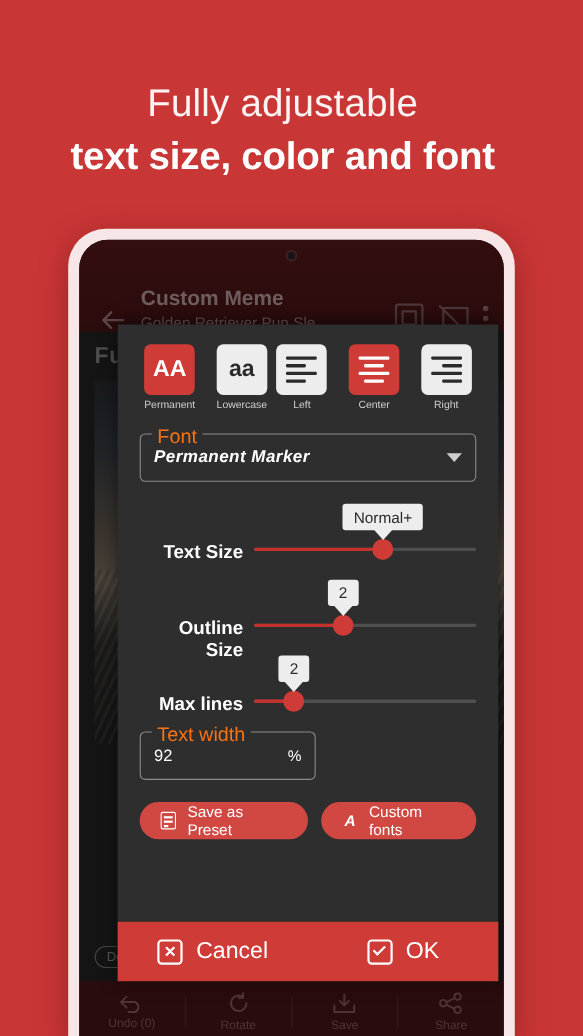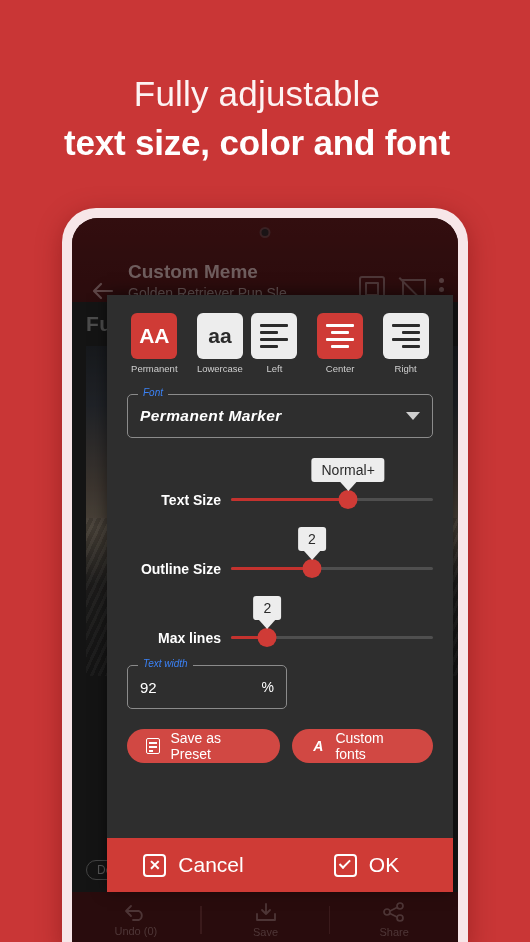--- a/index.html
+++ b/index.html
@@ -178,35 +178,35 @@
   .al-right i:nth-child(1){width:100%} .al-right i:nth-child(2){width:64%} .al-right i:nth-child(3){width:100%} .al-right i:nth-child(4){width:64%}
 
   
   .field {
     position: relative; margin-top: 20px;
     border: 1px solid #8b8b8b; border-radius: 5px; height: 44px;
     display: flex; align-items: center; padding: 0 12px;
   }
   .field-legend {
     position: absolute; top: -8px; left: 10px; background: #2e2e2e;
-    padding: 0 5px; color: #3b82f6; font-size: 10px; font-style: italic;
+    padding: 0 5px; color: #f97316; font-size: 18px;
   }
   .field-value { color: #fff; font-size: 15px; flex: 1; }
   .font-value { font-style: italic; font-weight: 700; font-size: 15.5px; letter-spacing: .4px; }
   .caret {
     width: 0; height: 0; border-left: 7px solid transparent; border-right: 7px solid transparent;
     border-top: 8px solid #cfcfcf;
   }
 
   
   .sliders { margin-top: 14px; }
   .slider-row { position: relative; height: 69px; }
   .slider-label {
     position: absolute; left: 0; top: 40px; width: 94px; text-align: right;
-    color: #fff; font-size: 14px; font-weight: 700;
+    color: #fff; font-size: 17px; font-weight: 700;
   }
   .track {
     position: absolute; left: 104px; right: 0; top: 46px; height: 3px; background: #4f4f4f; border-radius: 2px;
   }
   .track-fill { position: absolute; left: 0; top: 0; height: 3px; background: #c4322e; border-radius: 2px; }
   .knob {
     position: absolute; top: -8px; width: 19px; height: 19px; border-radius: 50%;
     background: #cf3b36; transform: translateX(-50%);
   }
   .bubble {
@@ -300,20 +300,27 @@
     </div>
 
     <div class="bottombar">
       <div class="bb-item">
         <svg width="24" height="18" viewBox="0 0 24 18">
           <path d="M7 3 L2 8 L7 13 M2 8 H15 a5 5 0 0 1 0 9 H9" stroke="#8d6163" stroke-width="1.8" fill="none" stroke-linecap="round" stroke-linejoin="round"></path>
         </svg>
         <div class="bb-label">Undo (0)</div>
       </div>
       <div class="bb-sep"></div>
+      <div class="bb-item">
+        <svg width="22" height="20" viewBox="0 0 22 20">
+          <path d="M18 10 a7 7 0 1 1 -3-5.7" stroke="#8d6163" stroke-width="1.8" fill="none" stroke-linecap="round"></path>
+          <path d="M15 1 v4 h-4" stroke="#8d6163" stroke-width="1.8" fill="none" stroke-linecap="round" stroke-linejoin="round"></path>
+        </svg>
+        <div class="bb-label">Rotate</div>
+      </div>
       <div class="bb-sep"></div>
       <div class="bb-item">
         <svg width="24" height="20" viewBox="0 0 24 20">
           <path d="M3 12 v6 h18 v-6" stroke="#8d6163" stroke-width="1.8" fill="none" stroke-linecap="round" stroke-linejoin="round"></path>
           <path d="M12 2 v10 M8 8 l4 4 4-4" stroke="#8d6163" stroke-width="1.8" fill="none" stroke-linecap="round" stroke-linejoin="round"></path>
         </svg>
         <div class="bb-label">Save</div>
       </div>
       <div class="bb-sep"></div>
       <div class="bb-item">

